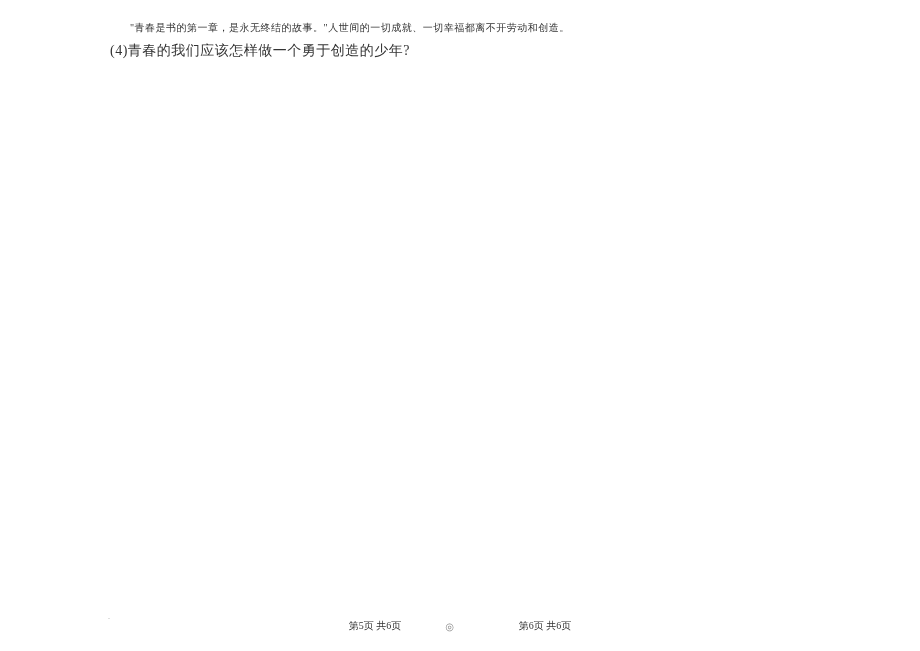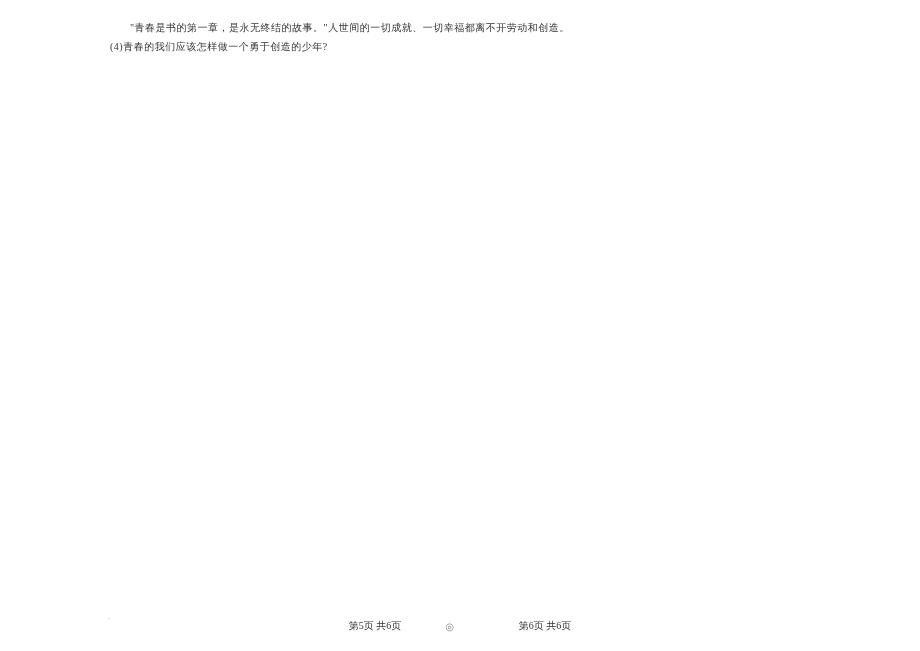--- a/index.html
+++ b/index.html
@@ -22,21 +22,21 @@
       right: 60px;
     }
     .line1 {
       font-size: 10px;
       color: #333;
       line-height: 1.6;
       text-indent: 2em;
       letter-spacing: 0.5px;
     }
     .line2 {
-      font-size: 10px;
+      font-size: 14px;
       color: #333;
       line-height: 1.8;
       margin-top: 2px;
       letter-spacing: 0.5px;
     }
     .footer {
       position: absolute;
       bottom: 18px;
       left: 0;
       width: 100%;

